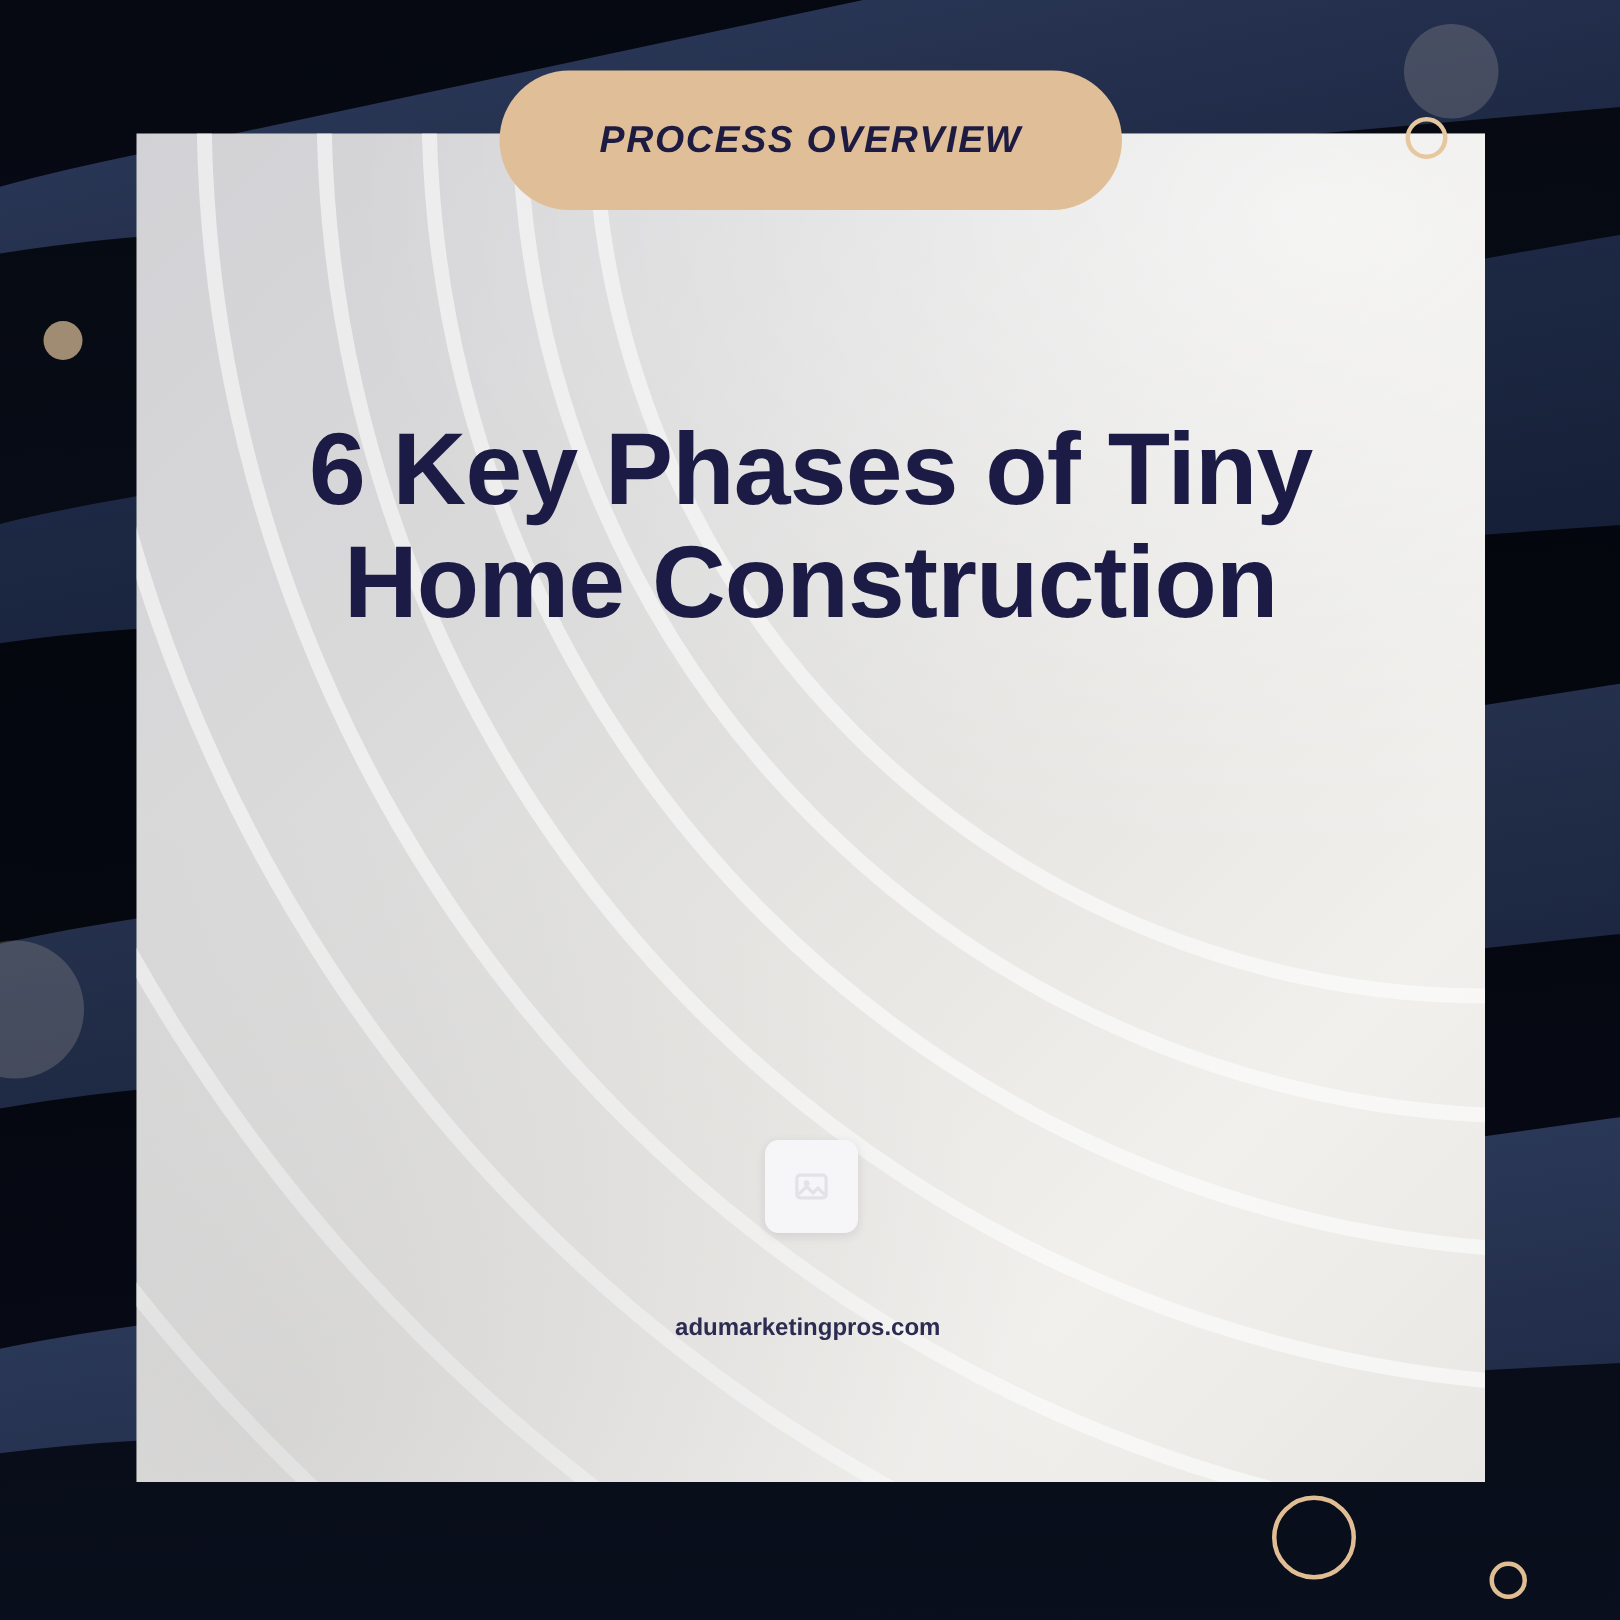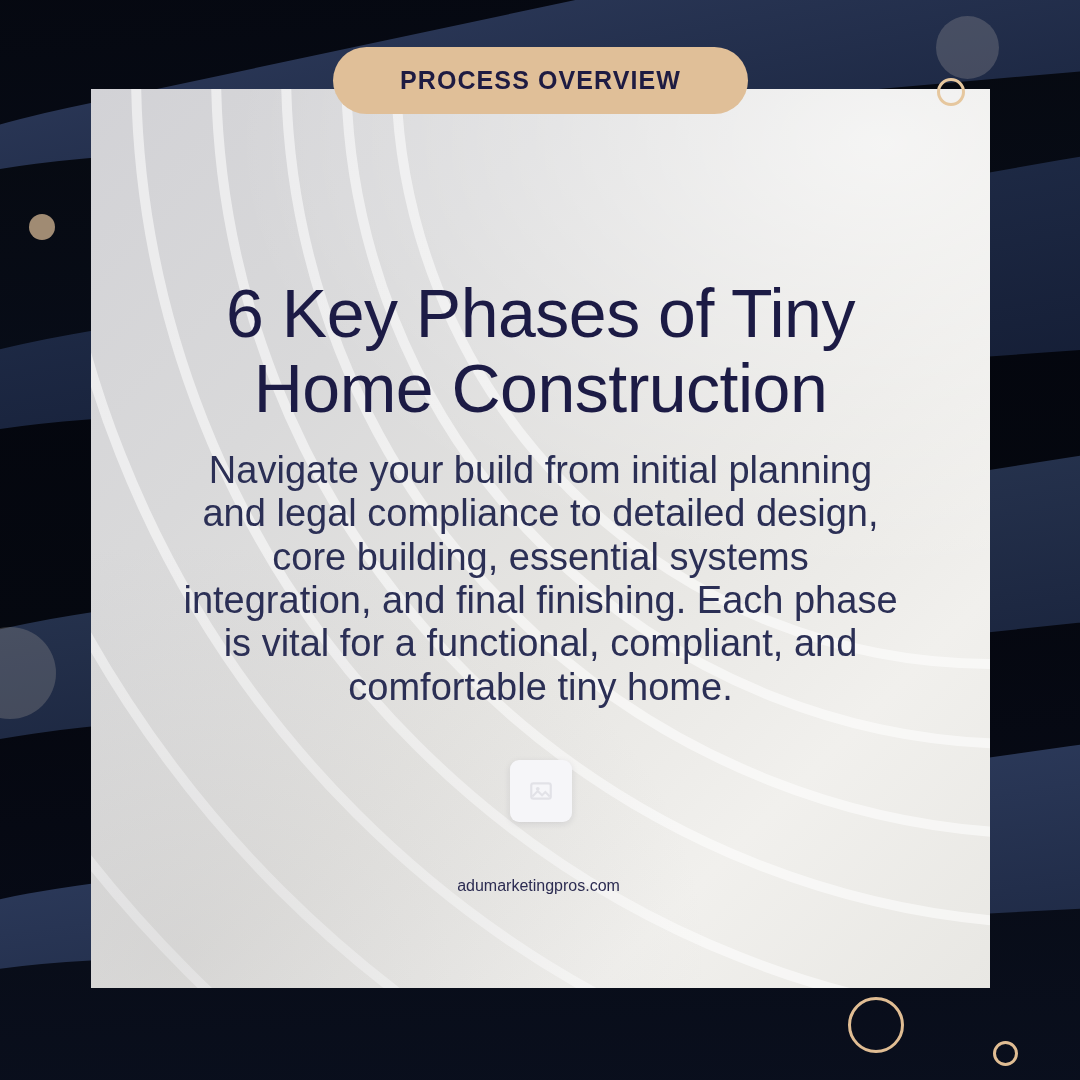--- a/index.html
+++ b/index.html
@@ -93,44 +93,45 @@
     align-items: center;
     text-align: center;
   }
 
   
   .badge {
     position: absolute;
     left: 333px;
     top: 47px;
     width: 415px;
-    height: 67px;
+    height: 93px;
     border-radius: 47px;
     background: #e0bf98;
     display: flex;
     align-items: center;
     justify-content: center;
     z-index: 5;
+    font-style: italic;
   }
   .badge-label {
     font-size: 25px;
     font-weight: 700;
     letter-spacing: 1.1px;
     color: #1e1b42;
   }
 
   
   .headline {
     position: absolute;
     left: 70px;
     right: 70px;
     top: 139px;
     font-size: 68px;
     line-height: 1.1;
-    font-weight: 400;
+    font-weight: 700;
     letter-spacing: -0.5px;
     color: #1c1b45;
     font-family: "Liberation Sans Narrow", "Liberation Sans", sans-serif;
     margin-top: 48px;
   }
   .body-copy {
     position: absolute;
     left: 82px;
     right: 82px;
     top: 322px;
@@ -163,21 +164,21 @@
     font-size: 19px;
     font-weight: 700;
     letter-spacing: .1px;
     color: #23224b;
   }
   .brand-url {
     position: absolute;
     left: 0; right: 4px;
     top: 788px;
     font-size: 16px;
-    font-weight: 400;
+    font-weight: 700;
     color: #2c2c52;
   }
 </style>
 </head>
 <body>
 
 <div class="stage">
 
   <div class="bg-base"></div>
   <div class="bg-waves">
@@ -209,21 +210,20 @@
       <div class="carc" style="left:-50px; top:-1090px; width:2110px; height:2110px;"></div>
       <div class="carc" style="left:-160px; top:-1210px; width:2340px; height:2340px;"></div>
       <div class="carc" style="left:-290px; top:-1350px; width:2600px; height:2600px;"></div>
     </div>
     <div class="card-shade"></div>
 
     <div class="card-content">
 
       <h1 class="headline">6 Key Phases of Tiny Home Construction</h1>
 
-      <p class="body-copy">Navigate your build from initial planning and legal compliance to detailed design, core building, essential systems integration, and final finishing. Each phase is vital for a functional, compliant, and comfortable tiny home.</p>
 
       <div class="logo-box">
         <svg class="logo-glyph" width="26" height="26" viewBox="0 0 24 24">
           <rect x="3" y="5" width="18" height="14" rx="2" fill="none" stroke="#3a3a55" stroke-width="2"></rect>
           <circle cx="9" cy="10" r="1.8" fill="#3a3a55"></circle>
           <path d="M4 17l5-5 4 4 3-3 4 4" fill="none" stroke="#3a3a55" stroke-width="2"></path>
         </svg>
       </div>
 
 

